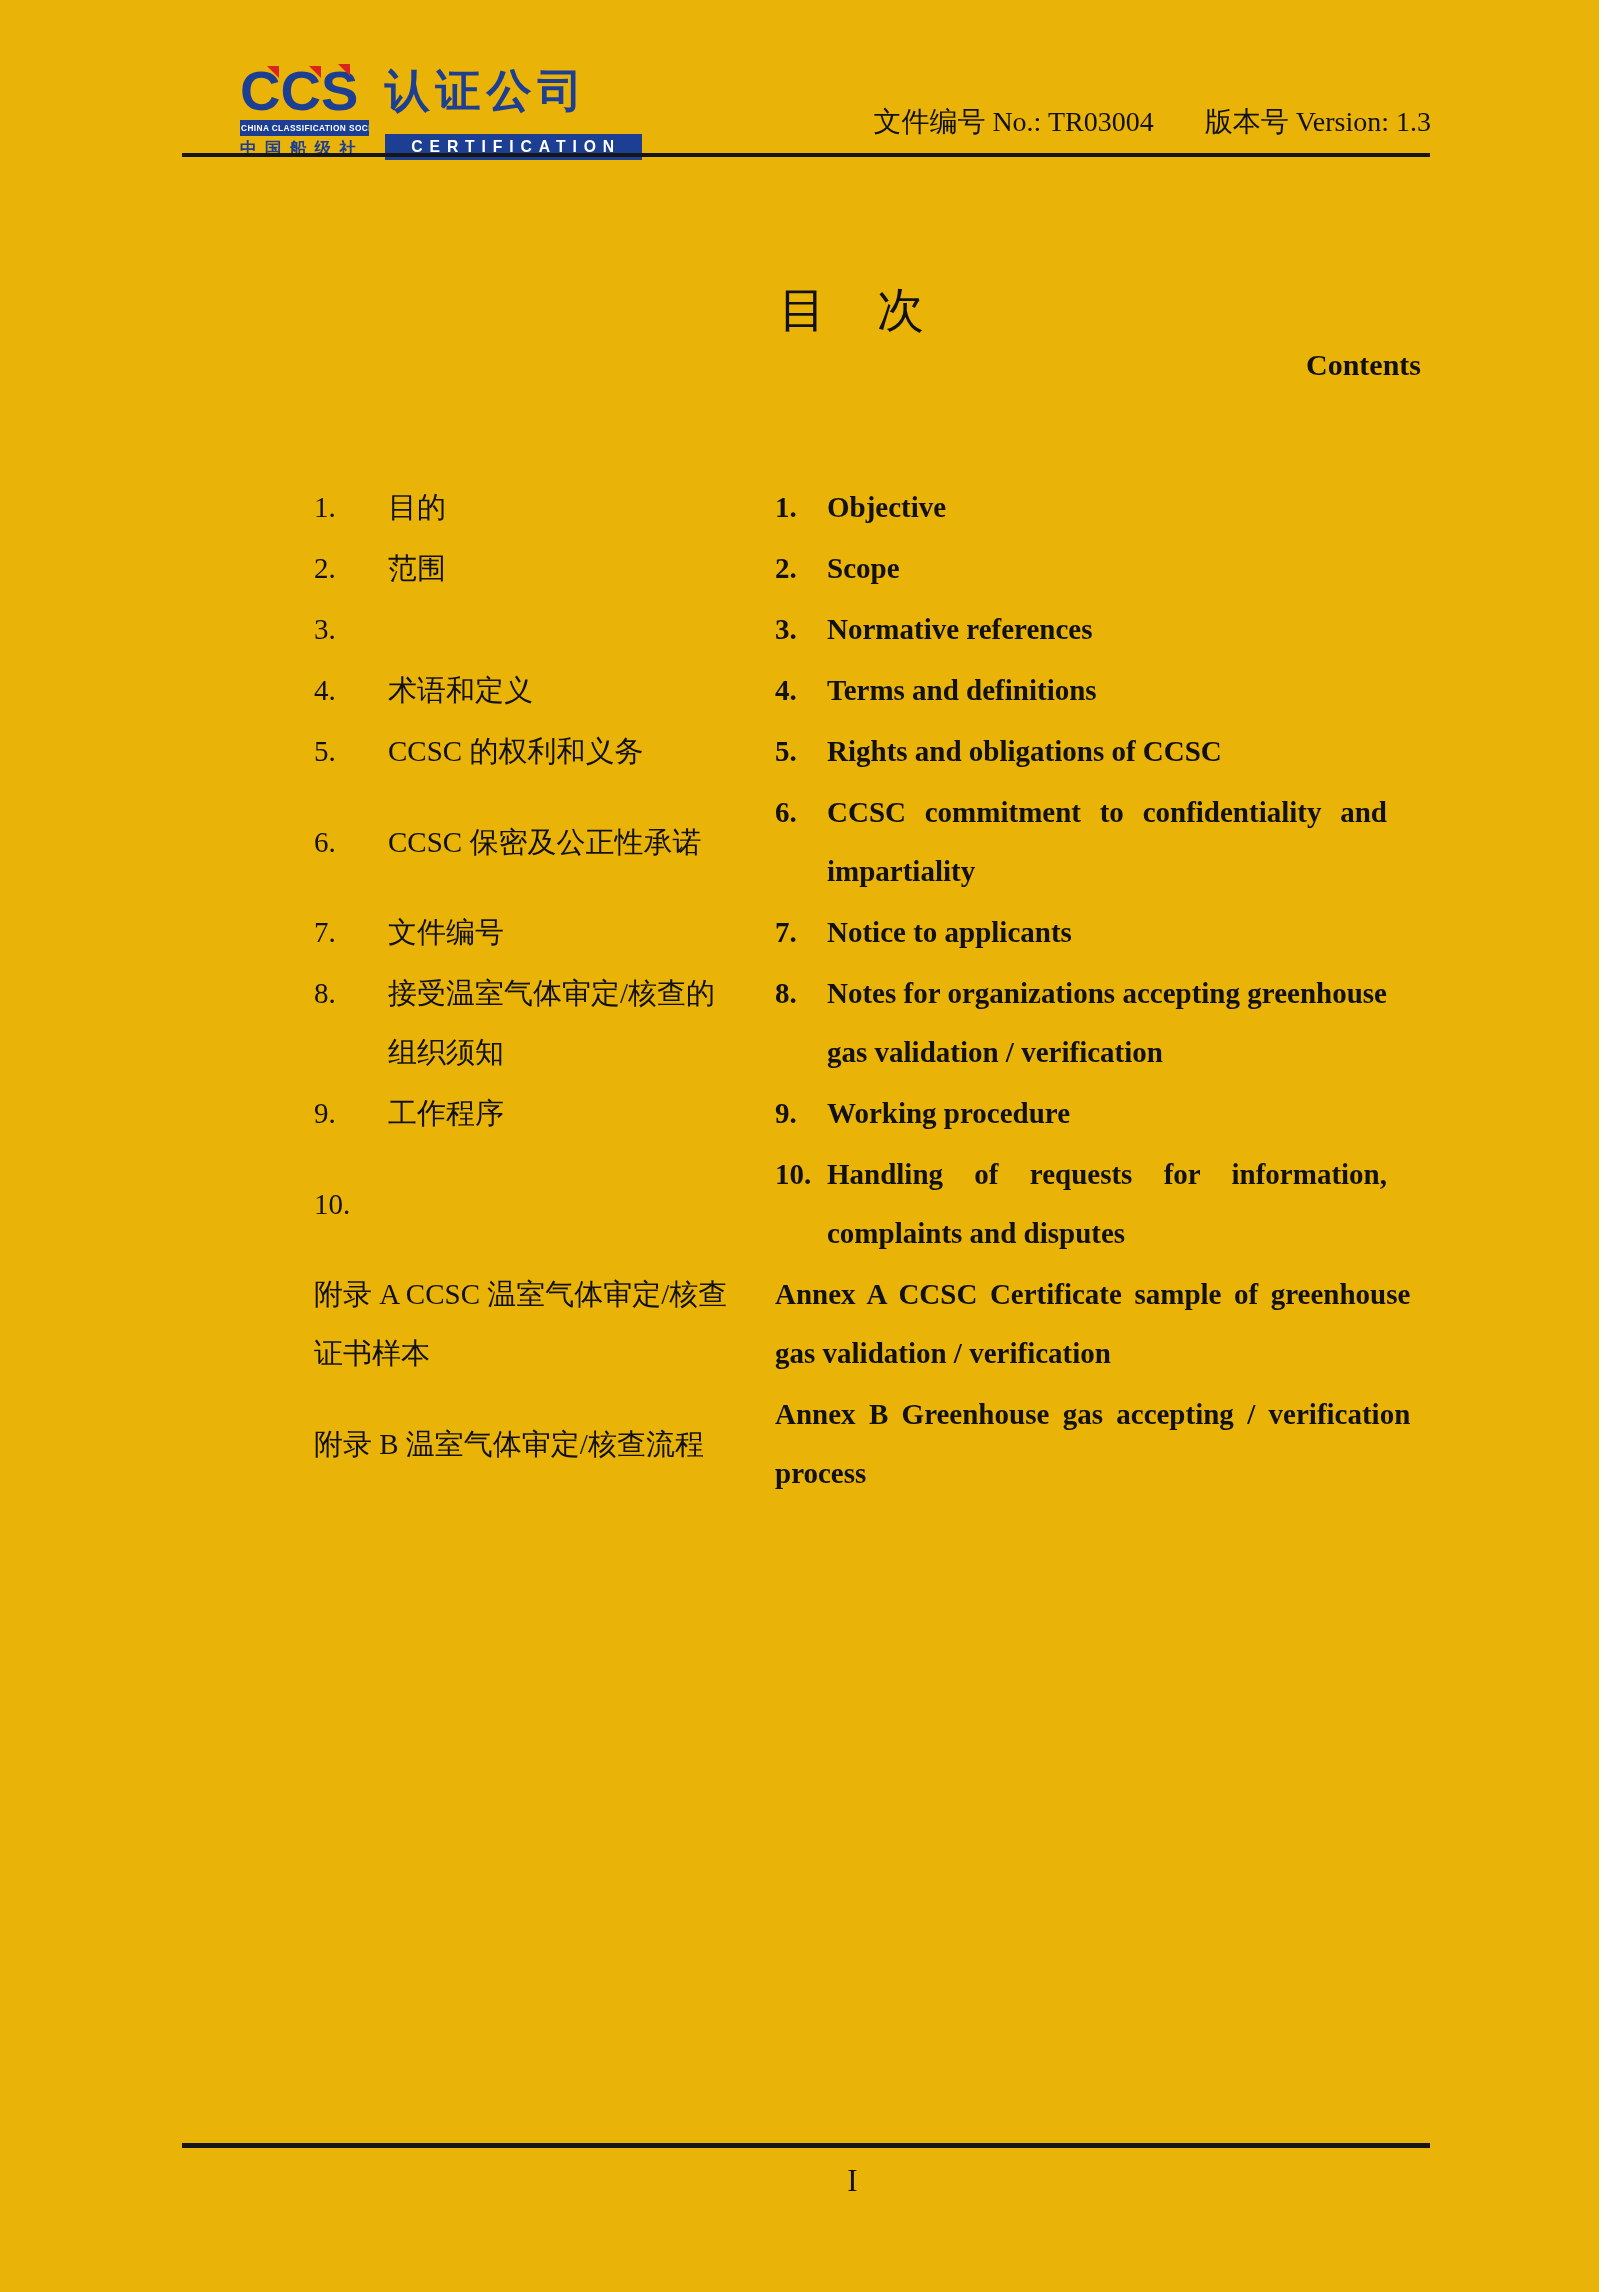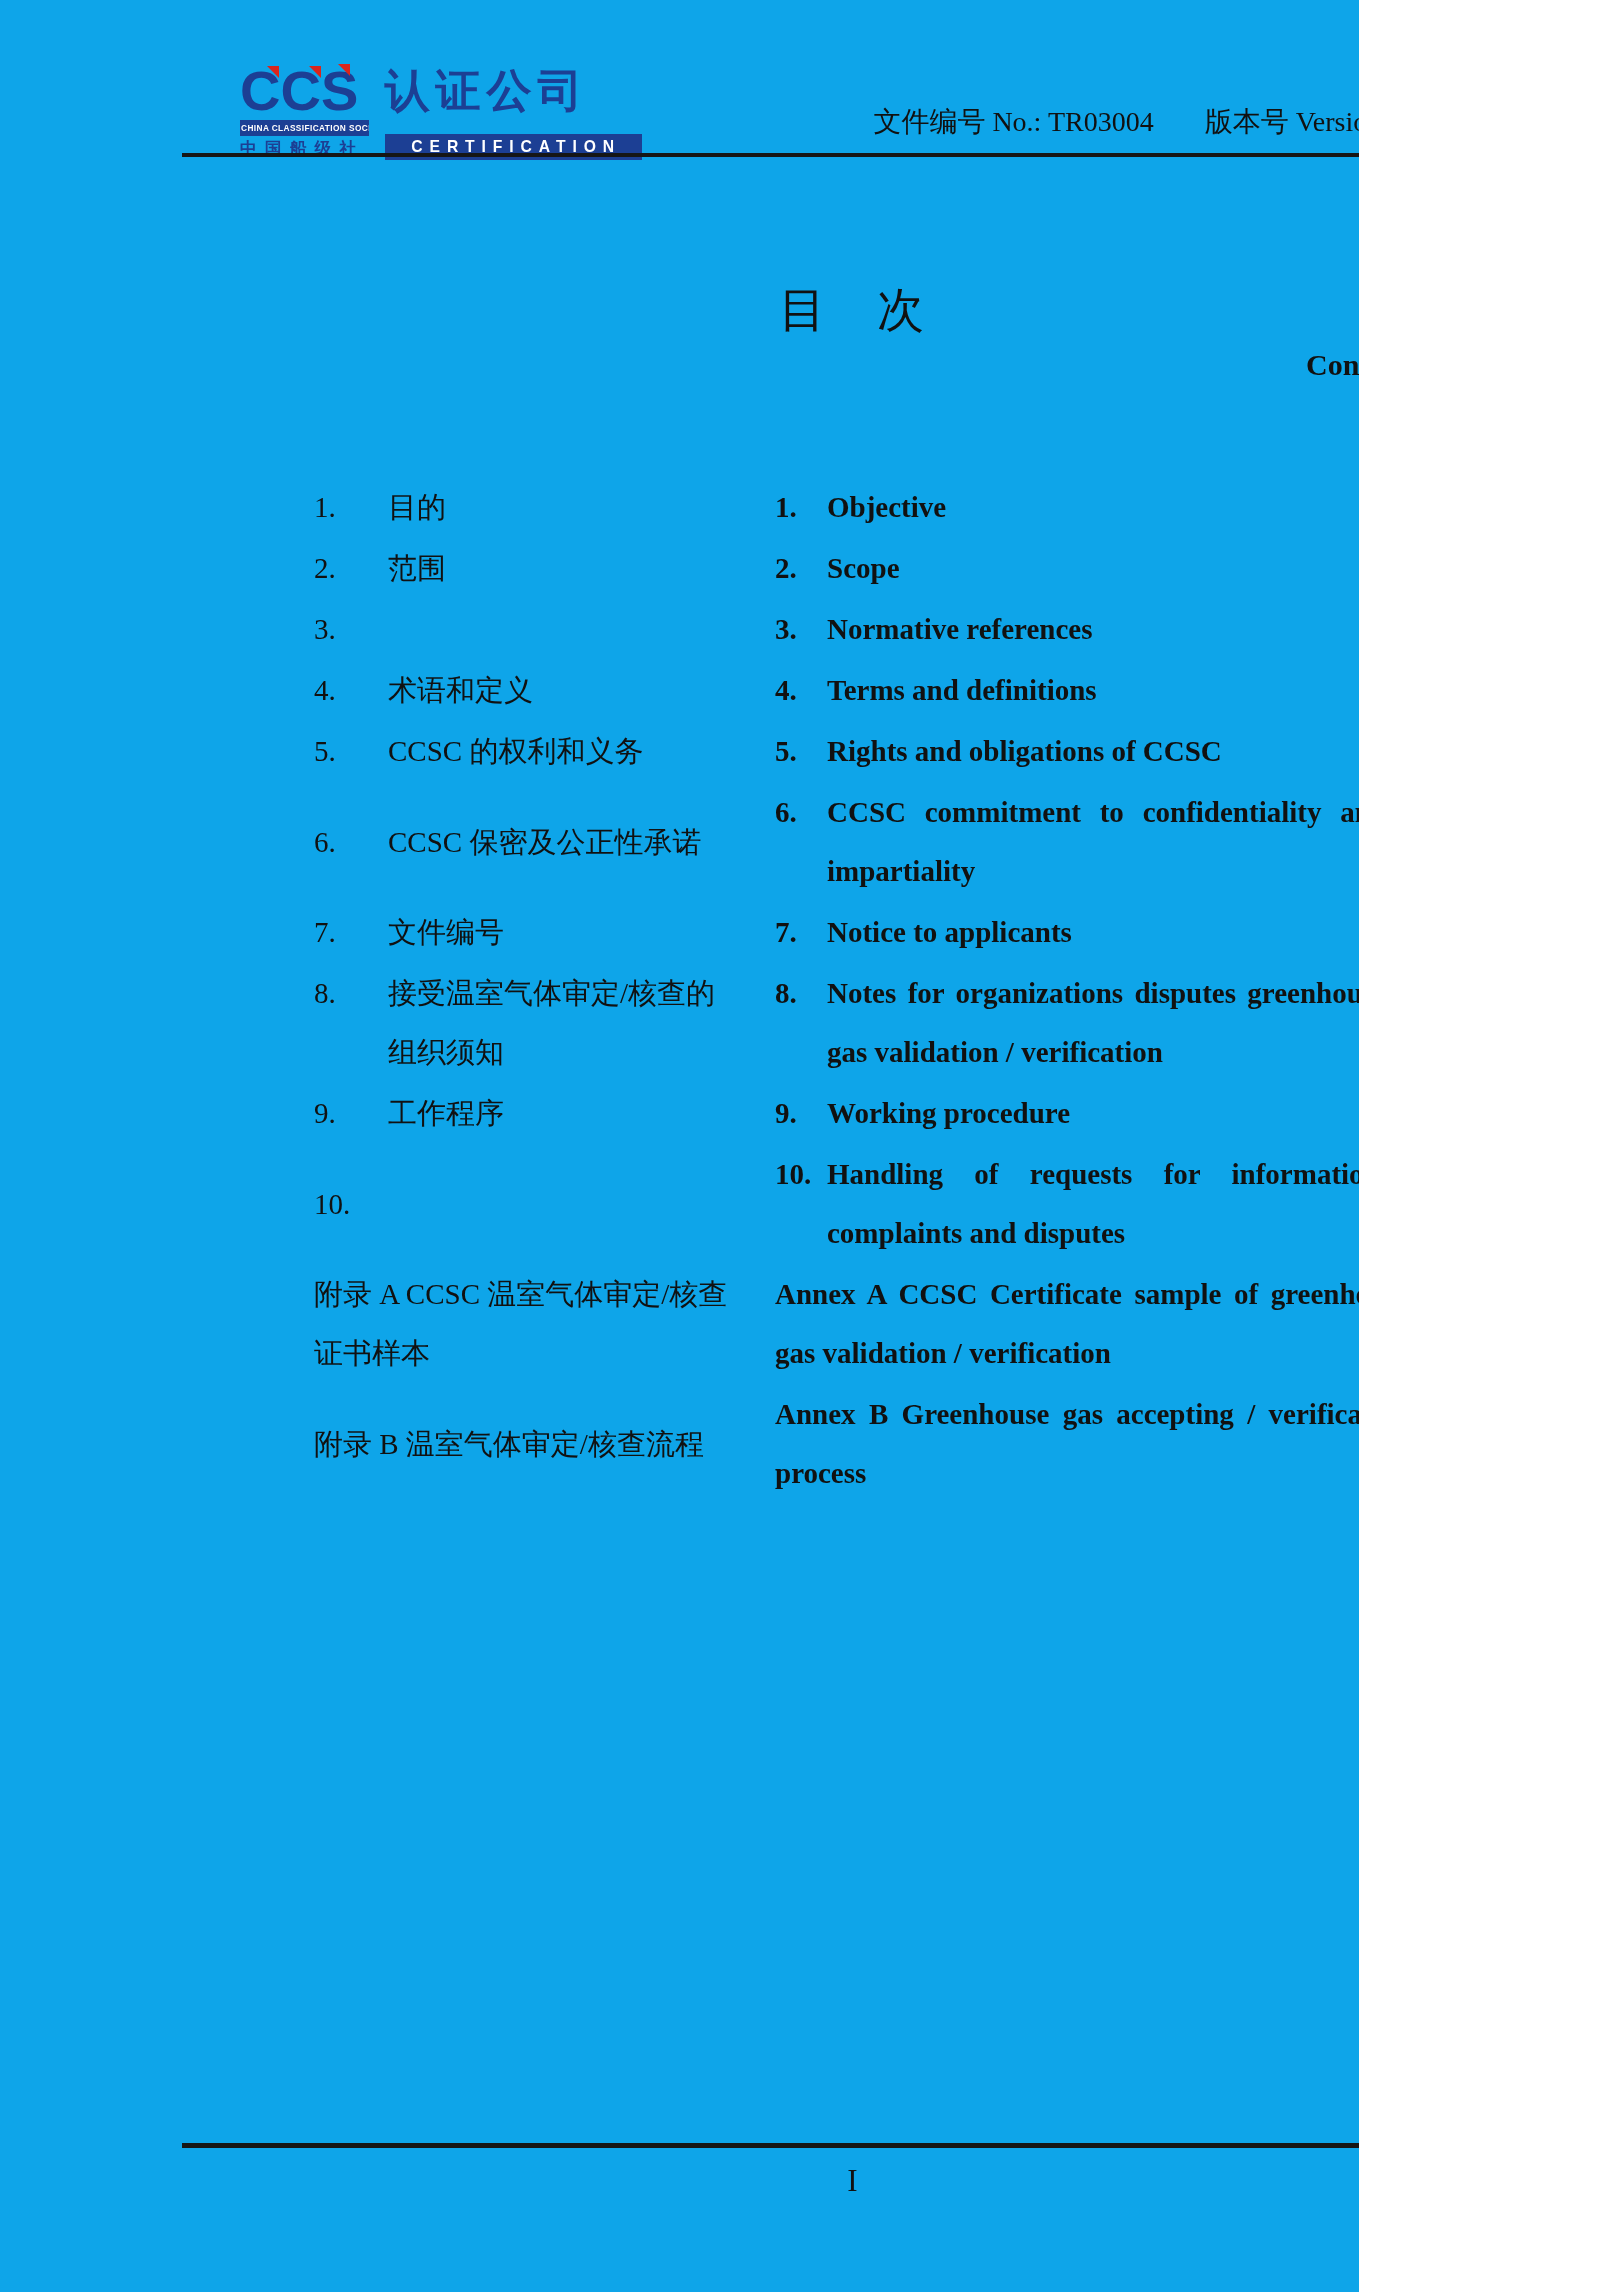--- a/index.html
+++ b/index.html
@@ -3,22 +3,22 @@
 <meta charset="utf-8">
 <style>
   :root{
     --brand-blue:#1c3f94;
     --brand-red:#da251c;
     --ink:#111;
   }
   html,body{margin:0;padding:0;background:#ffffff;}
   #page{
     position:relative;
-    width:1359px;height:2293px;
-    background:#0ea5e9;
+    width:1599px;height:2293px;
+    background:#eab308;
     font-family:"Liberation Serif","DejaVu Serif",serif;
     color:var(--ink);
     overflow:hidden;
   }
 
   
   .logo{position:absolute;left:240px;top:63px;display:flex;gap:15.7px;}
   .logo-left{position:relative;width:129px;}
   .ccs-word{
     font-family:"Liberation Sans","DejaVu Sans",sans-serif;
@@ -197,21 +197,21 @@
       </div>
     </div>
 
     <div class="toc-row">
       <div class="cell zh">
         <span class="num">8.</span>
         <span class="txt">接受温室气体审定/核查的组织须知</span>
       </div>
       <div class="cell en">
         <span class="num">8.</span>
-        <span class="txt">Notes for organizations disputes greenhouse gas validation / verification</span>
+        <span class="txt">Notes for organizations accepting greenhouse gas validation / verification</span>
       </div>
     </div>
 
     <div class="toc-row">
       <div class="cell zh">
         <span class="num">9.</span>
         <span class="txt">工作程序</span>
       </div>
       <div class="cell en">
         <span class="num">9.</span>

